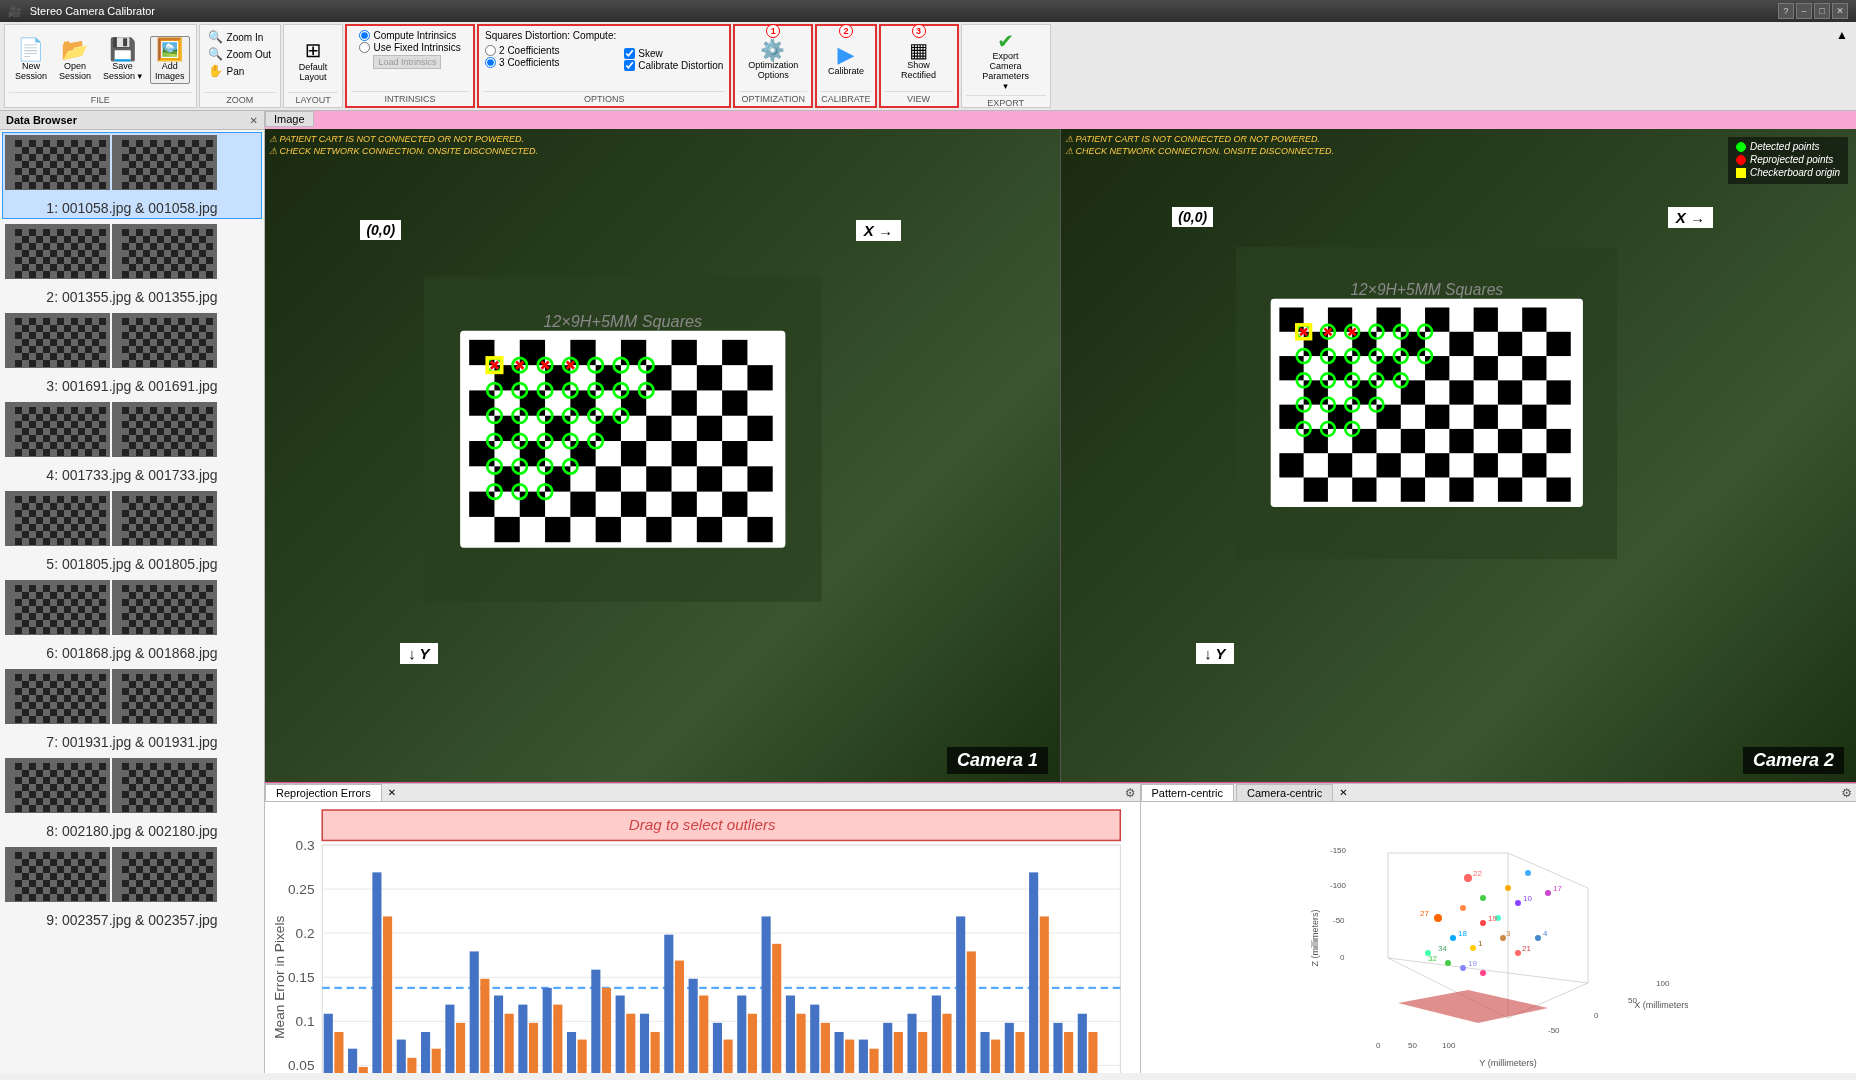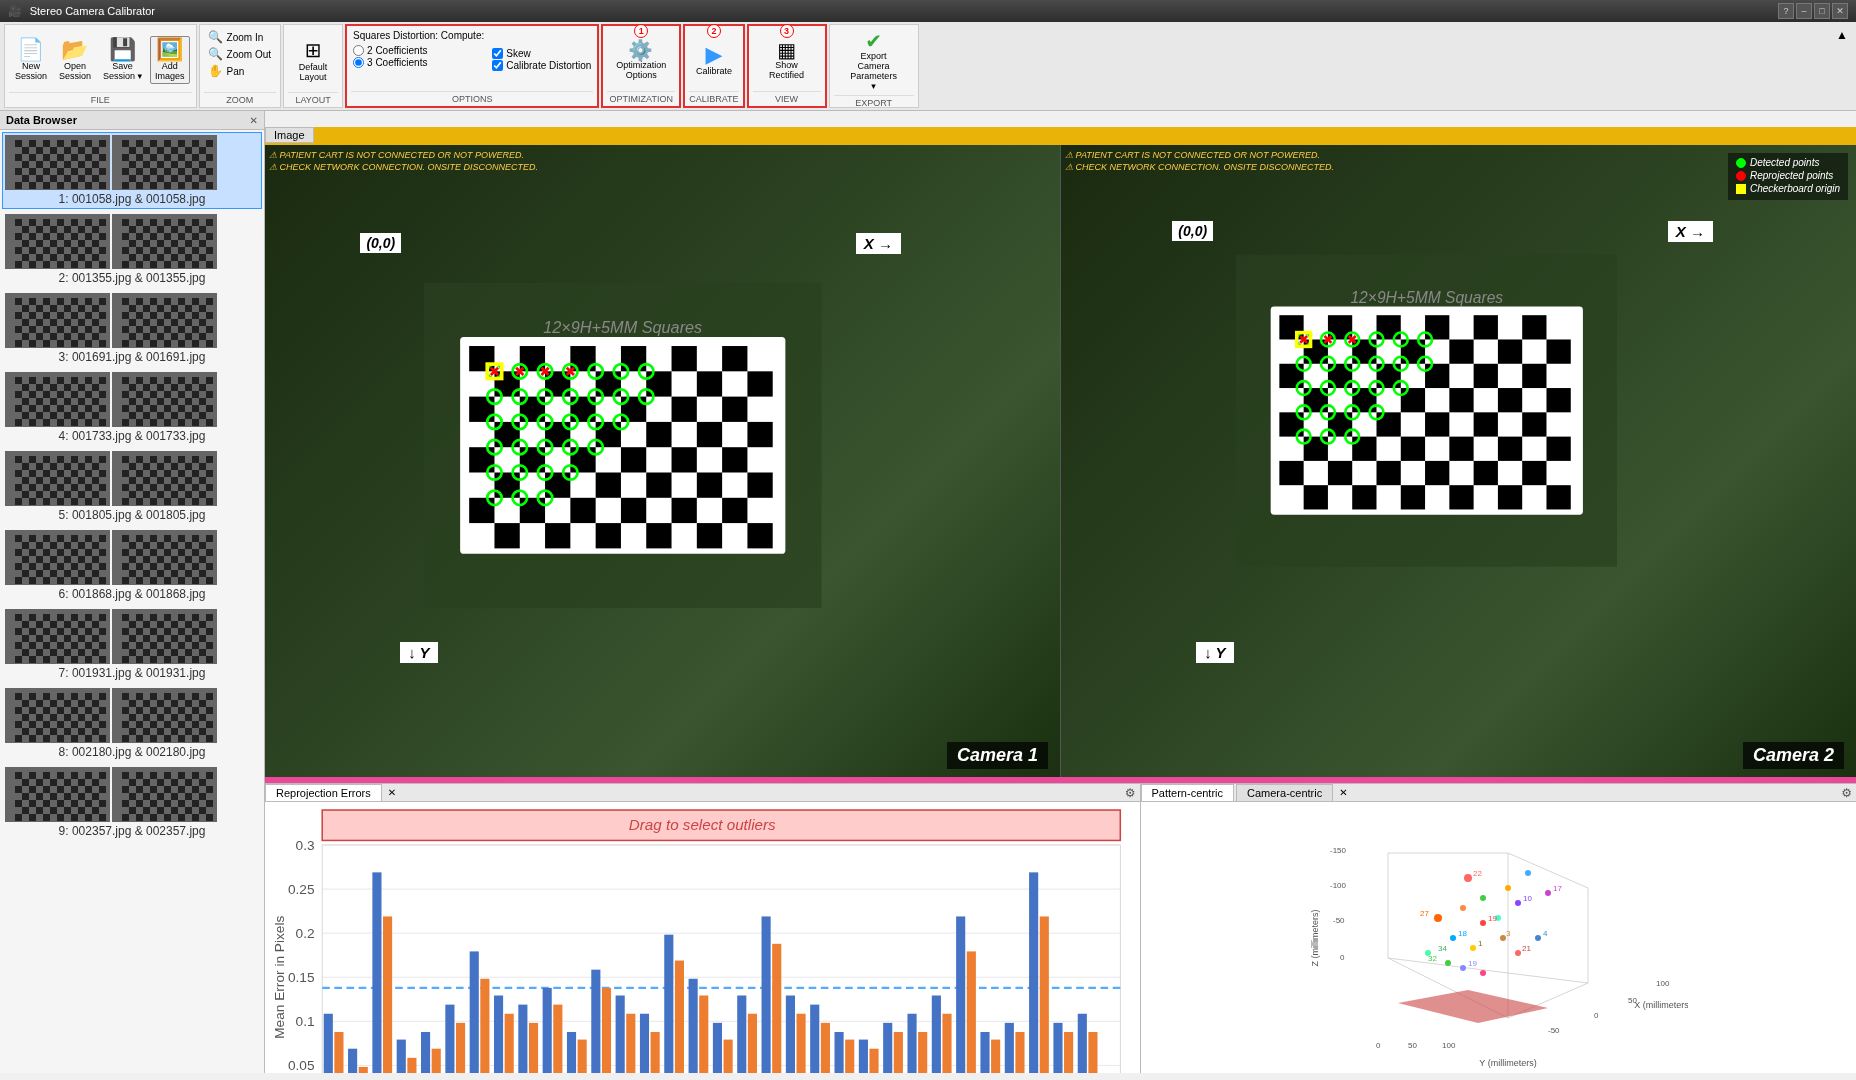--- a/index.html
+++ b/index.html
@@ -54,27 +54,27 @@
     
     .sidebar { width: 265px; border-right: 1px solid #bbb; display: flex; flex-direction: column; background: #f5f5f5; }
     .sidebar-header { display: flex; align-items: center; justify-content: space-between; padding: 3px 6px; background: #e0e0e0; border-bottom: 1px solid #bbb; }
     .sidebar-header-title { font-size: 11px; font-weight: bold; }
     .sidebar-close { font-size: 10px; cursor: pointer; color: #555; }
     .sidebar-list { flex: 1; overflow-y: auto; padding: 2px; }
     .sidebar-item { border: 1px solid transparent; margin-bottom: 2px; cursor: pointer; padding: 2px; }
     .sidebar-item.selected { border-color: #3399ff; background: #c8e0ff; }
     .sidebar-item-images { display: flex; gap: 2px; }
     .sidebar-item-img { width: 105px; height: 55px; background: #888; display: flex; align-items: center; justify-content: center; overflow: hidden; }
-    .sidebar-item-label { font-size: 12px; text-align: center; color: #333; margin-top: 2px; }
+    .sidebar-item-label { font-size: 14px; text-align: center; color: #333; margin-top: 10px; }
 
     
     .content-area { flex: 1; display: flex; flex-direction: column; overflow: hidden; }
 
     
-    .image-panel { flex: 1; display: flex; position: relative; background: #eab308; border-bottom: 6px solid #ec4899; min-height: 0; margin-top: 16px; }
+    .image-panel { flex: 1; display: flex; position: relative; background: #f9a8d4; border-bottom: 1px solid #ec4899; min-height: 0; }
     .image-panel-tab { position: absolute; top: 0; left: 0; background: #e0e0e0; border: 1px solid #bbb; font-size: 11px; padding: 1px 8px; z-index: 10; }
     .camera-view { flex: 1; position: relative; overflow: hidden; }
     .camera-label { position: absolute; bottom: 8px; right: 12px; background: rgba(0,0,0,0.7); color: white; font-size: 18px; font-weight: bold; padding: 3px 10px; }
     .camera-legend { position: absolute; top: 8px; right: 8px; background: rgba(0,0,0,0.5); color: white; font-size: 10px; padding: 4px 8px; }
     .legend-item { display: flex; align-items: center; gap: 4px; margin-bottom: 2px; }
     .legend-dot { width: 10px; height: 10px; border-radius: 50%; }
 
     
     .bottom-panels { display: flex; height: 290px; border-top: 1px solid #bbb; }
 
@@ -155,20 +155,36 @@
     <div class="ribbon-group" style="min-width: 60px;">
       <div class="ribbon-group-content">
         <div class="ribbon-btn" style="font-size: 9px; text-align: center;">
           <span style="font-size: 20px;">⊞</span>
           <span class="label">Default<br>Layout</span>
         </div>
       </div>
       <div class="ribbon-group-label">LAYOUT</div>
     </div>
 
+    <div class="ribbon-group ribbon-group-red" style="min-width: 130px;">
+      <div class="ribbon-group-content" style="flex-direction: column; align-items: flex-start; gap: 2px;">
+        <div class="intrinsics-radio radio-group">
+          <label>
+            <input type="radio" name="intrinsics" checked="" style="">
+            <span>Compute Intrinsics</span>
+          </label>
+          <label>
+            <input type="radio" name="intrinsics" style="">
+            <span>Use Fixed Intrinsics</span>
+          </label>
+        </div>
+        <button class="load-intrinsics-btn" disabled="">Load Intrinsics</button>
+      </div>
+      <div class="ribbon-group-label">INTRINSICS</div>
+    </div>
 
     <div class="ribbon-group ribbon-group-red" style="min-width: 175px;">
       <div class="ribbon-group-content" style="flex-direction: row; align-items: flex-start; gap: 8px;">
         <div style="display: flex; flex-direction: column; gap: 2px;">
           <div style="font-size: 10px; margin-bottom: 2px;">Squares Distortion:  Compute:</div>
           <div class="radio-group">
             <label>
               <input type="radio" name="radial" style="">
               <span>2 Coefficients</span>
             </label>

